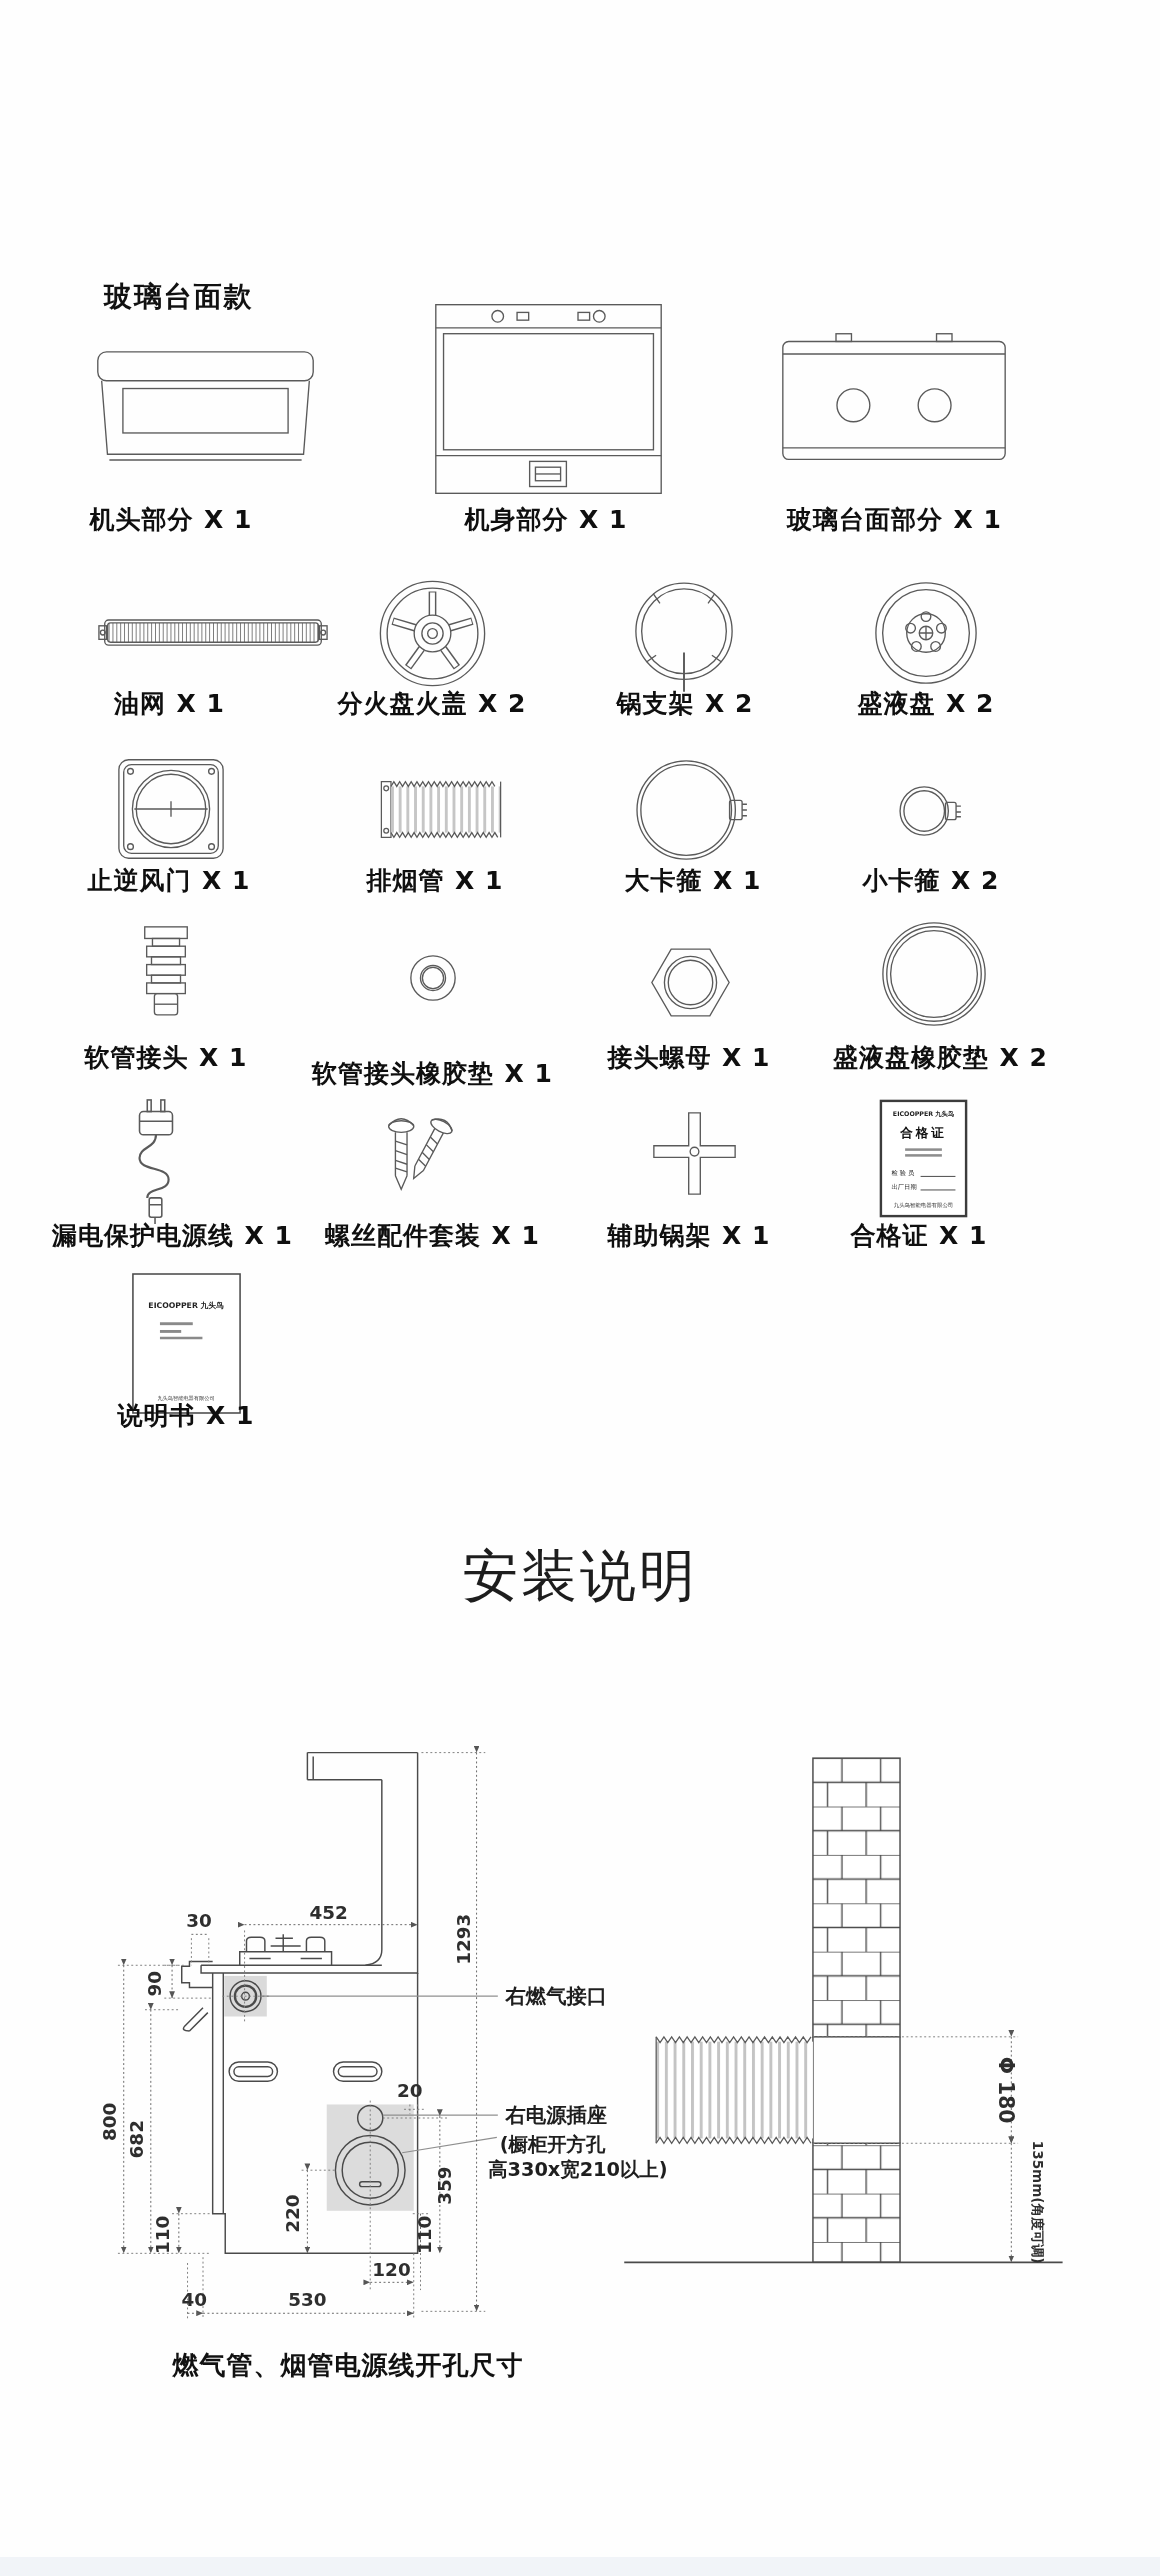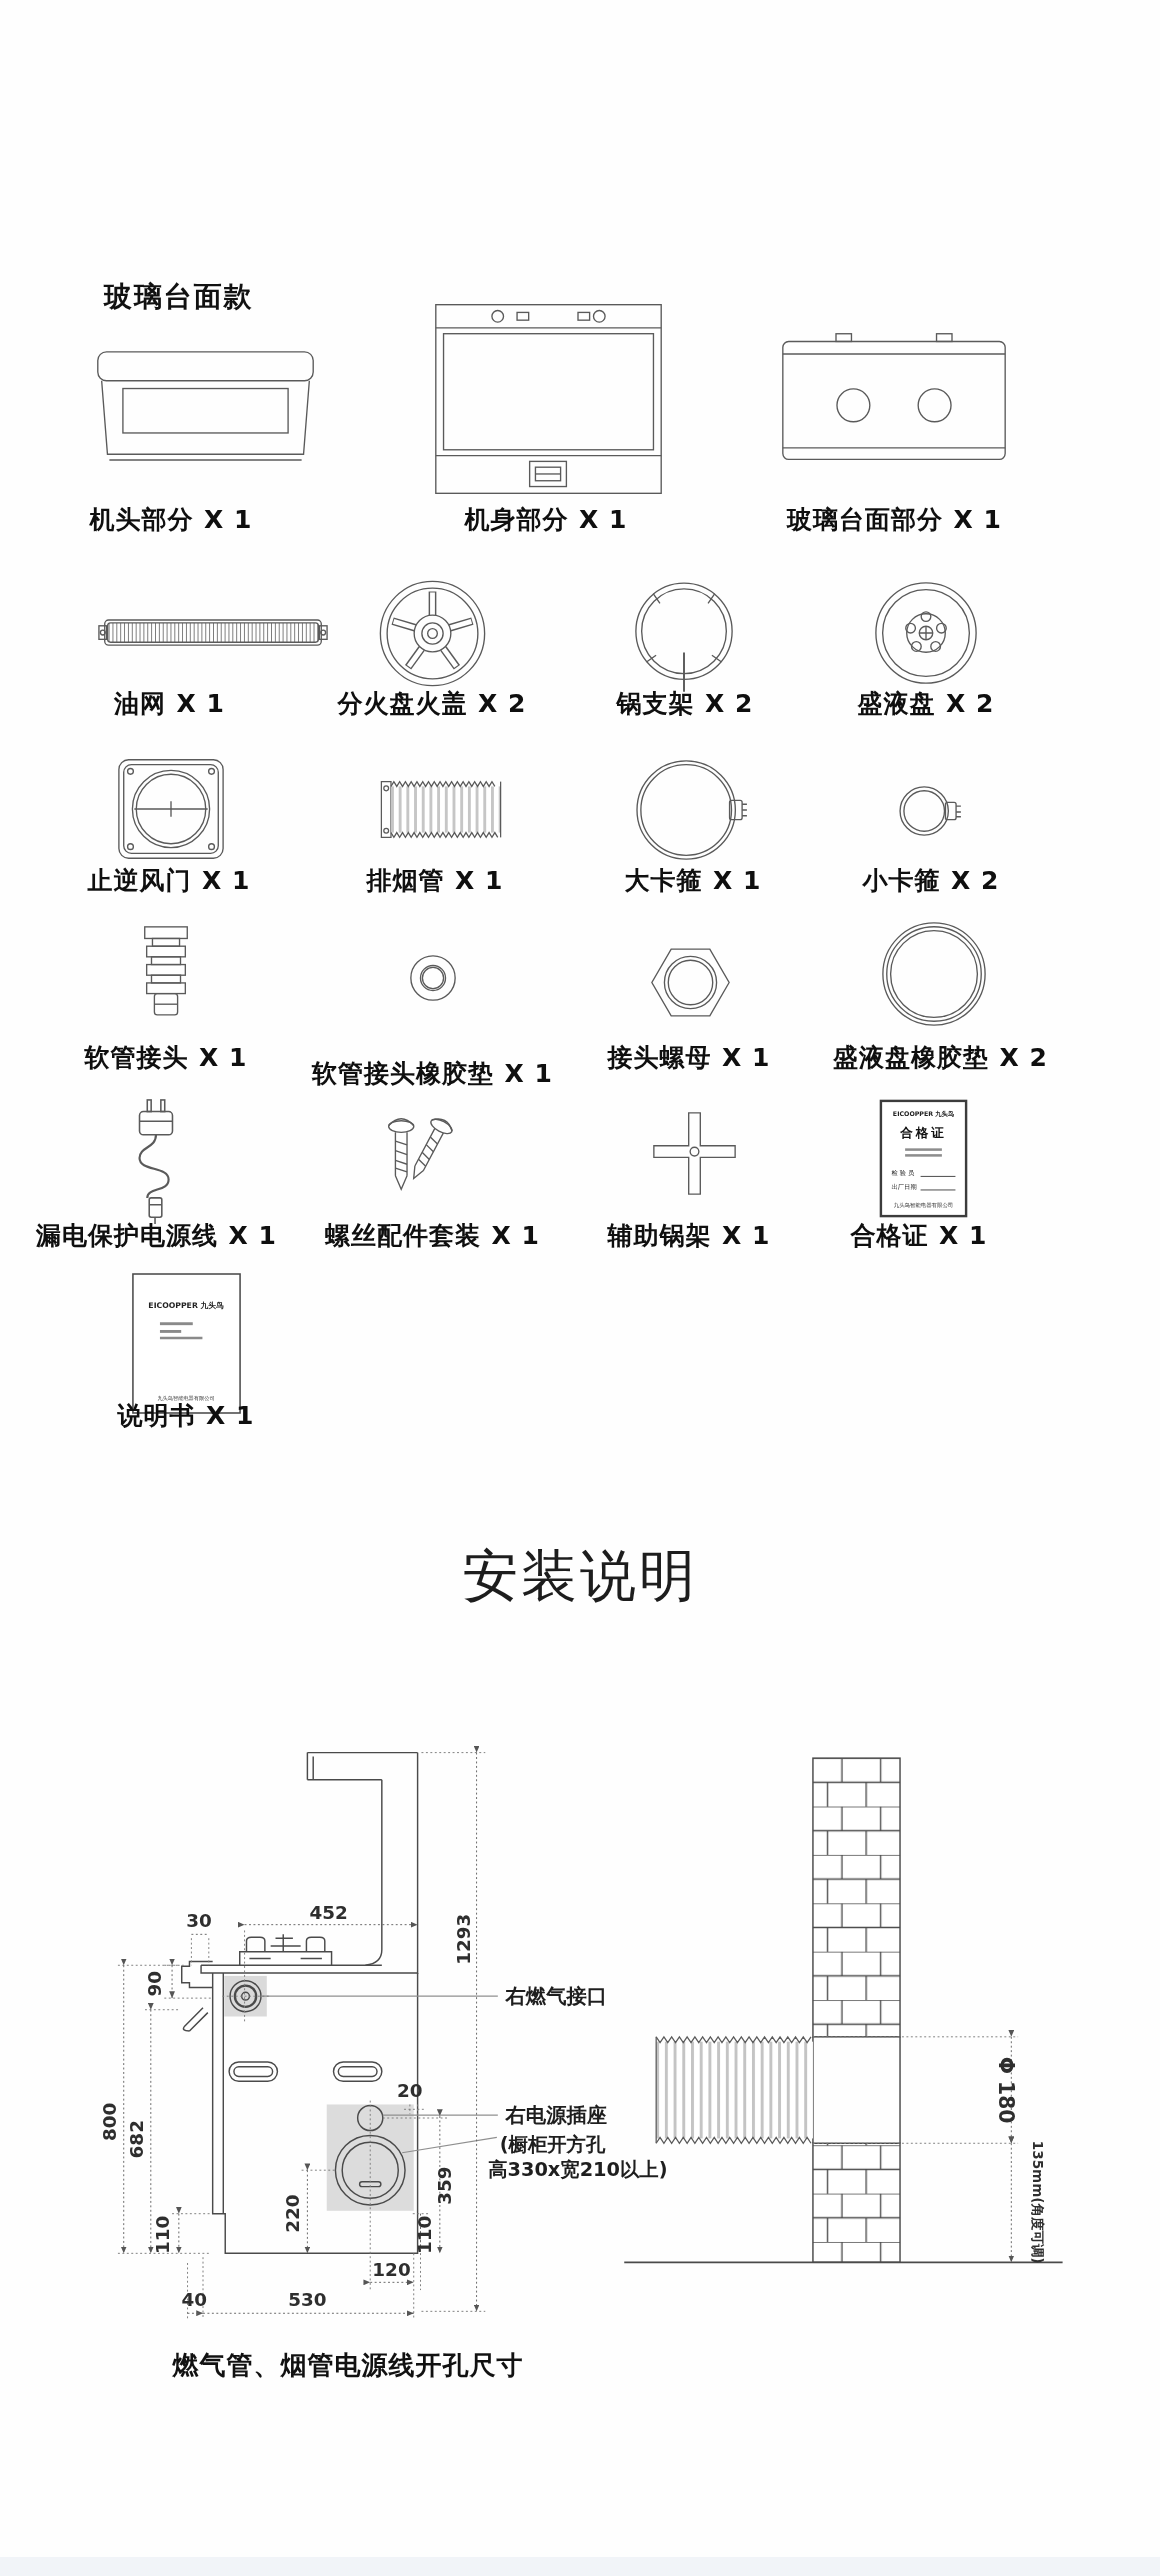--- a/index.html
+++ b/index.html
@@ -270,21 +270,21 @@
     <text x="47" y="40" font-size="13" font-weight="700" letter-spacing="3" fill="#111" text-anchor="middle">合格证</text>
     <rect x="28" y="52" width="38" height="2.6" fill="#8d8d8d"></rect>
     <rect x="28" y="58" width="38" height="2.6" fill="#8d8d8d"></rect>
     <text x="14" y="80" font-size="6.5" fill="#222">检 验 员</text>
     <path d="M44,81 H80" stroke="#444" stroke-width="1"></path>
     <text x="14" y="94" font-size="6.5" fill="#222">出厂日期</text>
     <path d="M44,95 H80" stroke="#444" stroke-width="1"></path>
     <text x="47" y="113" font-size="5.6" fill="#333" text-anchor="middle">九头鸟智能电器有限公司</text>
   </svg>
 
-  <div class="abs plabel" style="left:21px;top:1219px;width:271px;text-align:center;">
+  <div class="abs plabel" style="left:37px;top:1219px;width:271px;text-align:center;">
     <span>漏电保护电源线</span><span class="qty">X 1</span></div>
   <div class="abs plabel" style="left:297px;top:1219px;width:271px;">
     <span>螺丝配件套装</span><span class="qty">X 1</span></div>
   <div class="abs plabel" style="left:573px;top:1219px;width:232px;">
     <span>辅助锅架</span><span class="qty">X 1</span></div>
   <div class="abs plabel" style="left:803px;top:1219px;width:232px;">
     <span>合格证</span><span class="qty">X 1</span></div>
 
   <svg class="abs" style="left:131px;top:1272px;" width="111" height="143" viewBox="0 0 115 148">
     <rect x="2" y="2" width="111" height="144" fill="#fff" stroke="#4a4a4a" stroke-width="1.6"></rect>

